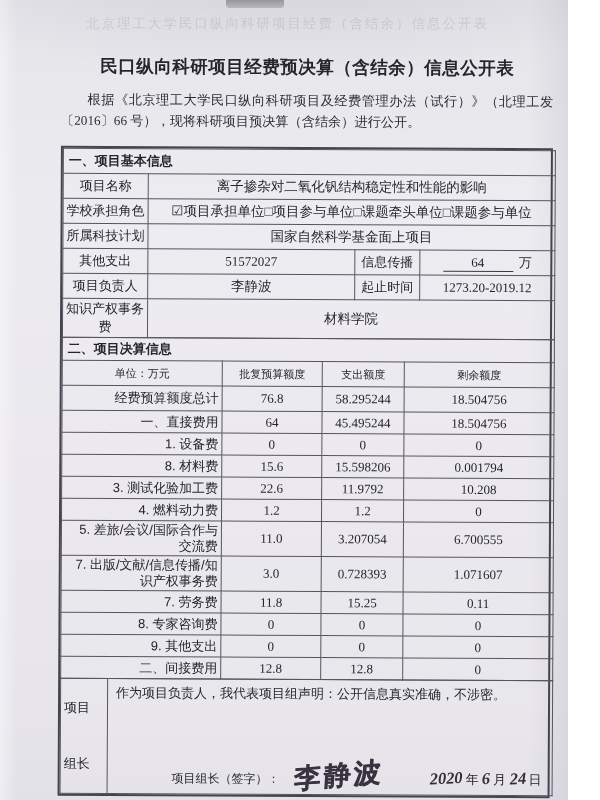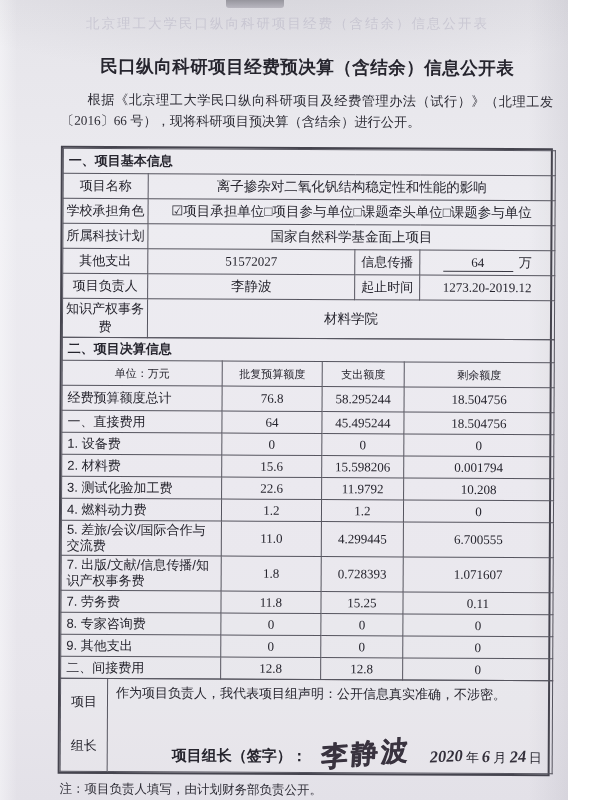--- a/index.html
+++ b/index.html
@@ -33,29 +33,29 @@
   .lbl{font-family:"Liberation Sans",sans-serif;text-align:center;font-size:13px;}
   .val{text-align:center;font-family:"Liberation Sans",sans-serif;font-size:13.5px;}
   .num{font-family:"Liberation Serif",serif;font-size:13px;}
   .t-basic tr{height:25px;}
   .t-basic .r-unit2{height:33px;}
   .uline{display:inline-block;min-width:70px;border-bottom:1px solid #3a3943;margin-right:6px;text-align:center;}
   .t-budget tr{height:22px;}
   .t-budget .r-head{height:25px;}
   .t-budget .r-head td{font-family:"Liberation Sans",sans-serif;text-align:center;font-size:11px;border-radius:6px;}
   .t-budget .r-total{height:25px;}
-  .cell-label{font-family:"Liberation Sans",sans-serif;text-align:left;padding-left:5px;line-height:16px;}
-  .cell-label.center{text-align:left;}
+  .cell-label{font-family:"Liberation Sans",sans-serif;text-align:right;padding-left:5px;line-height:16px;}
+  .cell-label.center{text-align:right;}
   .t-budget .num{text-align:center;}
-  .sign-lbl{font-family:Liberation Mono, monospace;text-align:center;white-space:pre-line;line-height:44px;font-size:13px;vertical-align:middle;}
+  .sign-lbl{font-family:Liberation Sans, sans-serif;text-align:left;white-space:pre-line;line-height:56px;font-size:13px;vertical-align:middle;}
   .sign-body{height:82px;vertical-align:top;padding:4px 8px 6px;}
   .sign-inner{display:flex;flex-direction:column;justify-content:space-between;height:100%;}
   .statement{font-family:"Liberation Sans",sans-serif;font-size:13px;line-height:19px;}
   .sign-line{display:flex;align-items:flex-end;}
-  .sign-label{font-family:"Liberation Sans",sans-serif;font-weight:bold;font-size:15px;margin-left:56px;white-space:nowrap;}
+  .sign-label{font-family:"Liberation Sans",sans-serif;font-weight:normal;font-size:12px;margin-left:56px;white-space:nowrap;}
   .signature{
     font-family:"Liberation Serif",serif;font-size:27px;font-weight:bold;letter-spacing:3px;
     color:#39333f;margin-left:14px;transform:rotate(-5deg) skewX(-8deg);display:inline-block;
     text-shadow:.6px .4px 0 #39333f;line-height:26px;
   }
   .date{margin-left:auto;margin-right:2px;display:flex;align-items:baseline;gap:3px;font-size:13px;white-space:nowrap;}
   .hw{font-family:"Liberation Serif",serif;font-style:italic;font-weight:bold;font-size:16.5px;display:inline-block;transform:rotate(-3deg);color:#332f3a;}
   .note{margin:7px 0 0 2px;font-family:"Liberation Sans",sans-serif;font-size:12.5px;color:#2e2d36;}
 </style>
 </head>
@@ -144,46 +144,46 @@
           <td class="num">45.495244</td>
           <td class="num">18.504756</td>
         </tr>
         <tr>
           <td class="cell-label">1. 设备费</td>
           <td class="num">0</td>
           <td class="num">0</td>
           <td class="num">0</td>
         </tr>
         <tr>
-          <td class="cell-label">2. 材料费</td>
+          <td class="cell-label">8. 材料费</td>
           <td class="num">15.6</td>
           <td class="num">15.598206</td>
           <td class="num">0.001794</td>
         </tr>
         <tr>
           <td class="cell-label">3. 测试化验加工费</td>
           <td class="num">22.6</td>
           <td class="num">11.9792</td>
           <td class="num">10.208</td>
         </tr>
         <tr>
           <td class="cell-label">4. 燃料动力费</td>
           <td class="num">1.2</td>
           <td class="num">1.2</td>
           <td class="num">0</td>
         </tr>
         <tr>
           <td class="cell-label">5. 差旅/会议/国际合作与交流费</td>
           <td class="num">11.0</td>
-          <td class="num">4.299445</td>
+          <td class="num">3.207054</td>
           <td class="num">6.700555</td>
         </tr>
         <tr>
           <td class="cell-label">7. 出版/文献/信息传播/知识产权事务费</td>
-          <td class="num">1.8</td>
+          <td class="num">3.0</td>
           <td class="num">0.728393</td>
           <td class="num">1.071607</td>
         </tr>
         <tr>
           <td class="cell-label">7. 劳务费</td>
           <td class="num">11.8</td>
           <td class="num">15.25</td>
           <td class="num">0.11</td>
         </tr>
         <tr>

